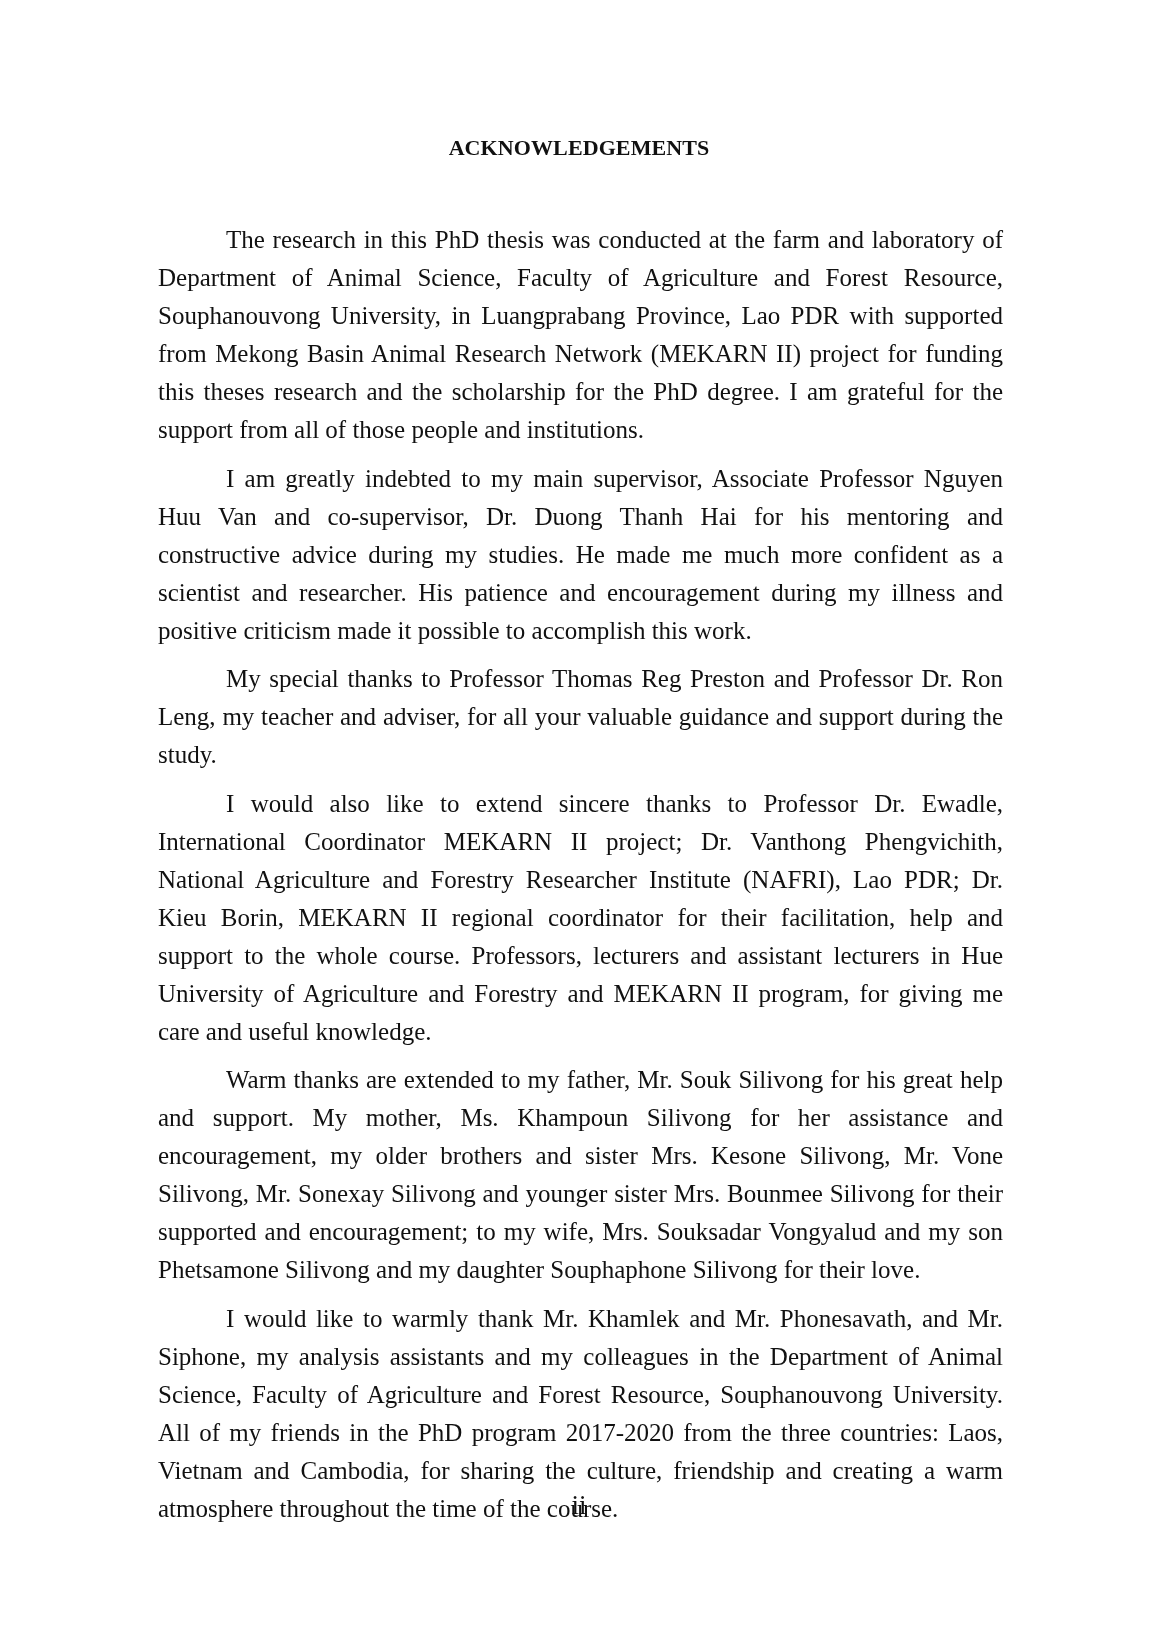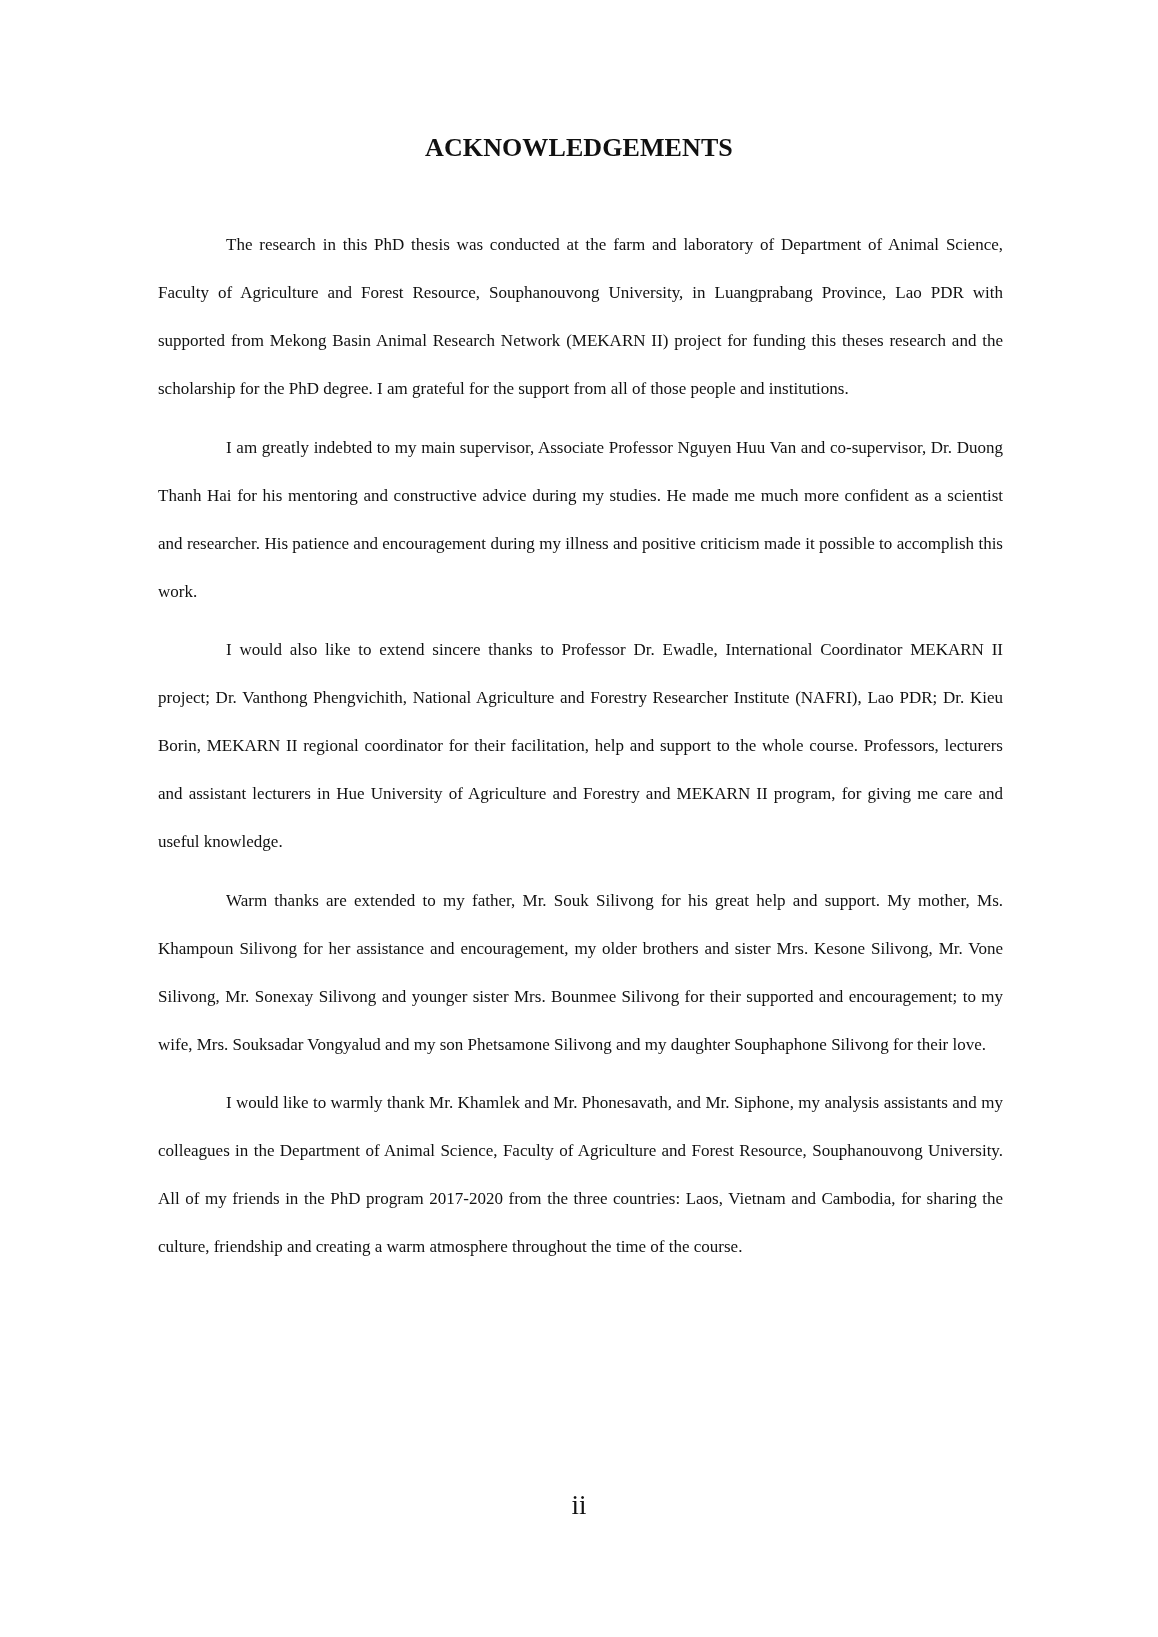--- a/index.html
+++ b/index.html
@@ -21,36 +21,36 @@
       width: 1158px;
       height: 1637px;
     }
     .title {
       position: absolute;
       top: 134px;
       left: 0;
       width: 1158px;
       text-align: center;
       font-weight: bold;
-      font-size: 26px;
+      font-size: 22px;
       letter-spacing: 0.1px;
       line-height: 28px;
       margin: 0;
       font-family: Liberation Serif, serif;
     }
     .body-text {
       position: absolute;
       top: 221px;
       left: 158px;
       width: 845px;
     }
     .para {
       margin: 0 0 10.5px 0;
-      font-size: 17px;
-      line-height: 48px;
+      font-size: 25px;
+      line-height: 38px;
       text-align: justify;
       text-indent: 68px;
       hyphens: none;
     }
     .page-number {
       position: absolute;
       top: 1490px;
       left: 0;
       width: 1158px;
       text-align: center;
@@ -60,19 +60,20 @@
   </style>
 </head>
 <body>
 
 <div class="page">
   <h1 class="title">ACKNOWLEDGEMENTS</h1>
 
   <div class="body-text">
     <p class="para">The research in this PhD thesis was conducted at the farm and laboratory of Department of Animal Science, Faculty of Agriculture and Forest Resource, Souphanouvong University, in Luangprabang Province, Lao PDR with supported from Mekong Basin Animal Research Network (MEKARN II) project for funding this theses research and the scholarship for the PhD degree. I am grateful for the support from all of those people and institutions.</p>
     <p class="para">I am greatly indebted to my main supervisor, Associate Professor Nguyen Huu Van and co-supervisor, Dr. Duong Thanh Hai for his mentoring and constructive advice during my studies. He made me much more confident as a scientist and researcher. His patience and encouragement during my illness and positive criticism made it possible to accomplish this work.</p>
+    <p class="para">My special thanks to Professor Thomas Reg Preston and Professor Dr. Ron Leng, my teacher and adviser, for all your valuable guidance and support during the study.</p>
     <p class="para">I would also like to extend sincere thanks to Professor Dr. Ewadle, International Coordinator MEKARN II project; Dr. Vanthong Phengvichith, National Agriculture and Forestry Researcher Institute (NAFRI), Lao PDR; Dr. Kieu Borin, MEKARN II regional coordinator for their facilitation, help and support to the whole course. Professors, lecturers and assistant lecturers in Hue University of Agriculture and Forestry and MEKARN II program, for giving me care and useful knowledge.</p>
     <p class="para">Warm thanks are extended to my father, Mr. Souk Silivong for his great help and support. My mother, Ms. Khampoun Silivong for her assistance and encouragement, my older brothers and sister Mrs. Kesone Silivong, Mr. Vone Silivong, Mr. Sonexay Silivong and younger sister Mrs. Bounmee Silivong for their supported and encouragement; to my wife, Mrs. Souksadar Vongyalud and my son Phetsamone Silivong and my daughter Souphaphone Silivong for their love.</p>
     <p class="para">I would like to warmly thank Mr. Khamlek and Mr. Phonesavath, and Mr. Siphone, my analysis assistants and my colleagues in the Department of Animal Science, Faculty of Agriculture and Forest Resource, Souphanouvong University. All of my friends in the PhD program 2017-2020 from the three countries: Laos, Vietnam and Cambodia, for sharing the culture, friendship and creating a warm atmosphere throughout the time of the course.</p>
   </div>
 
   <div class="page-number">ii</div>
 </div>
 
 </body></html>

